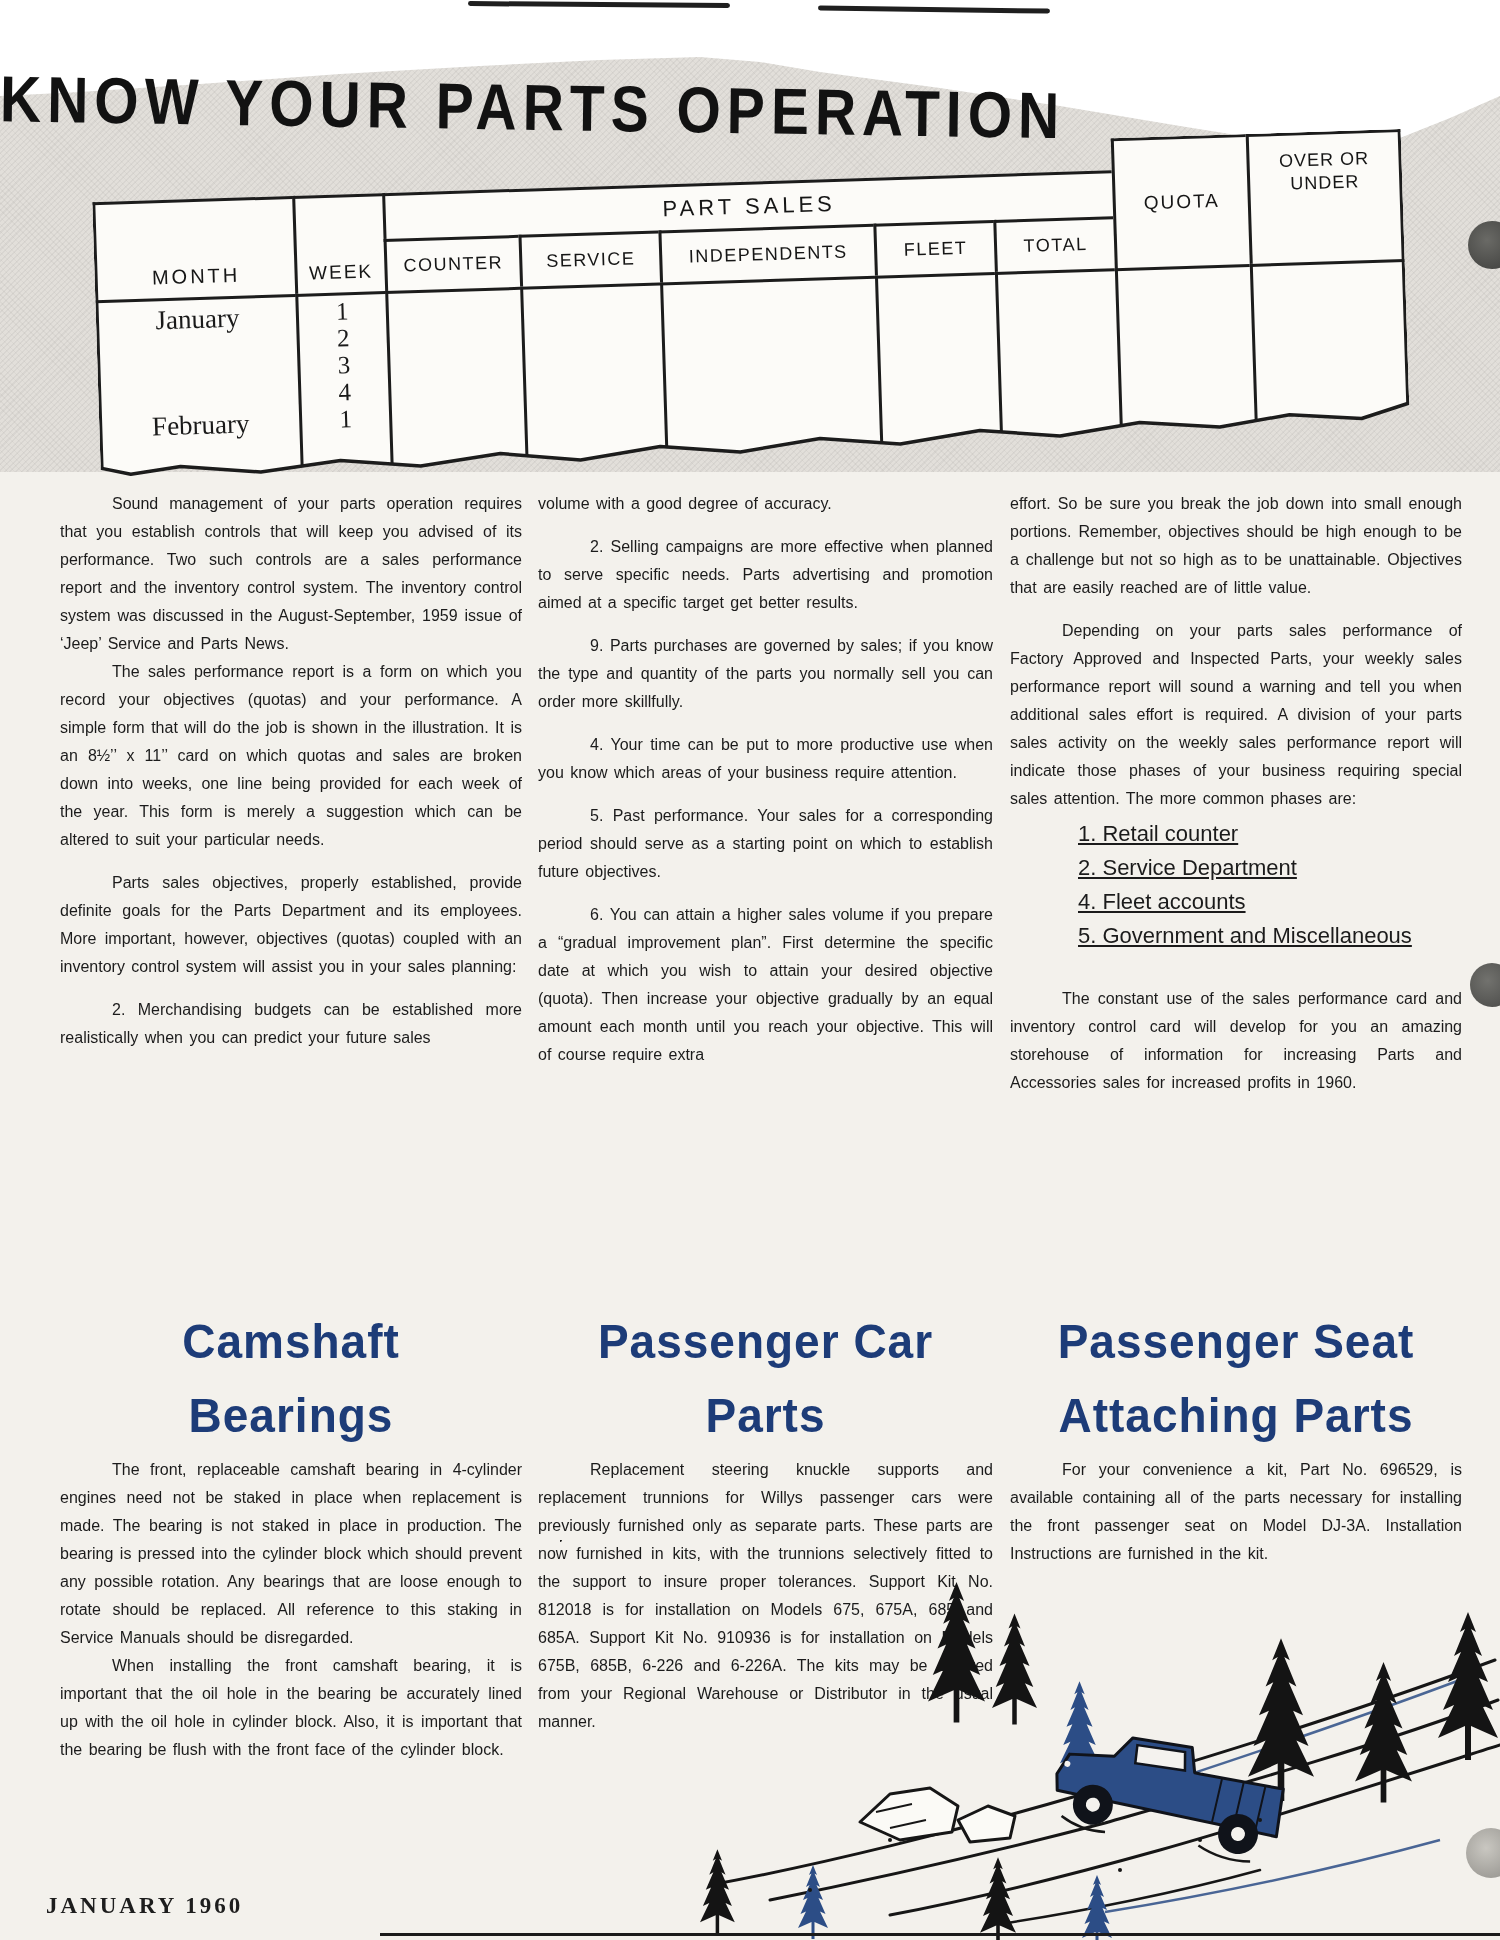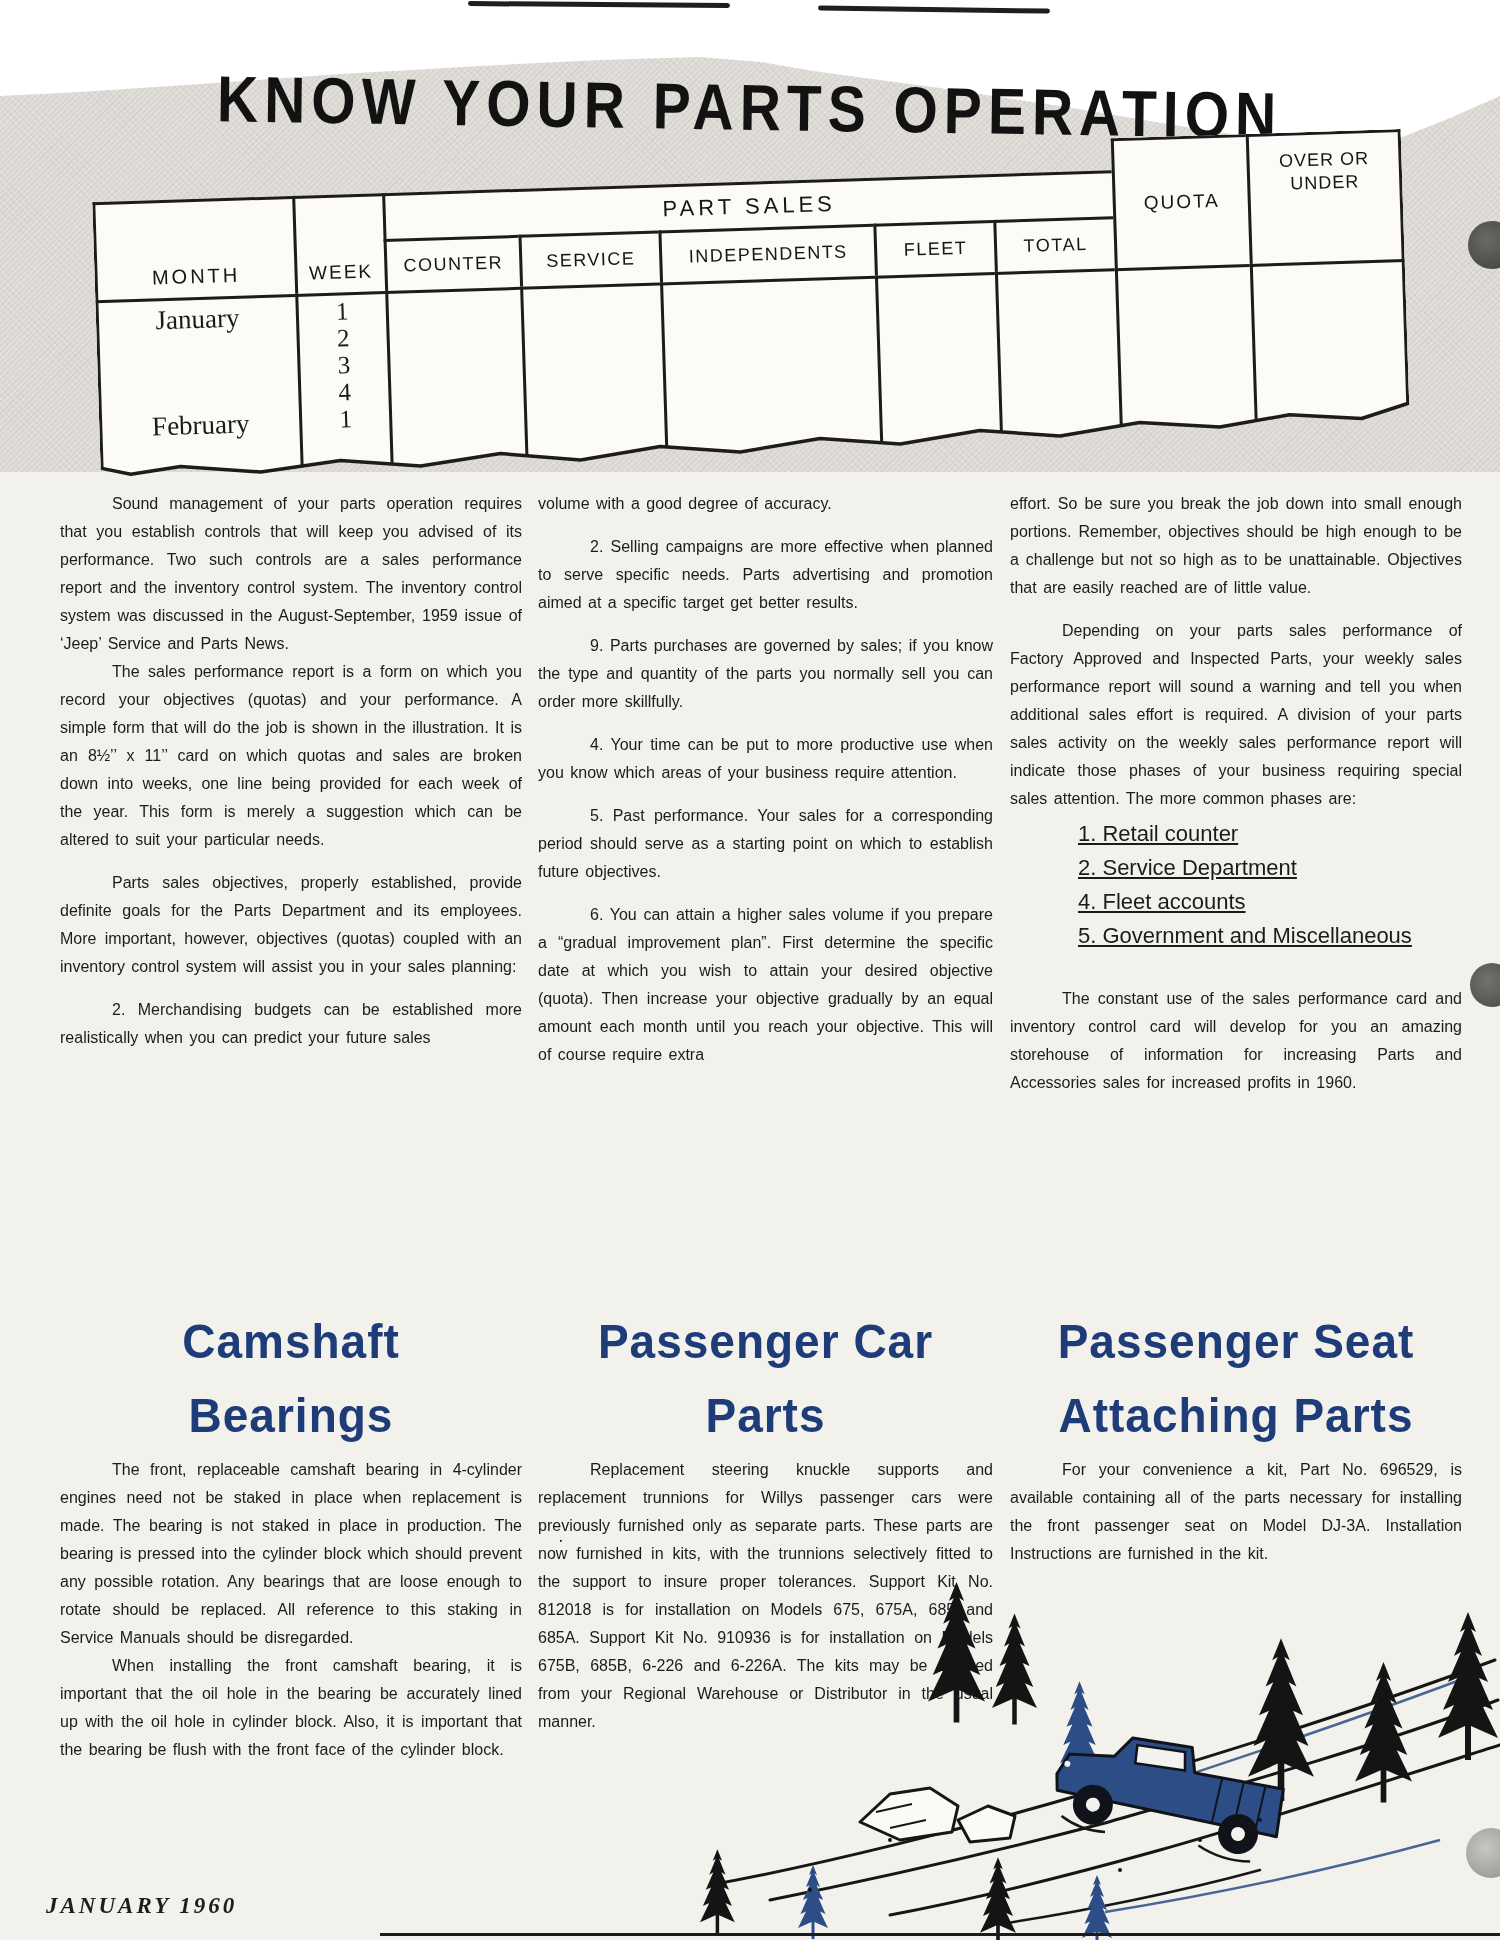--- a/index.html
+++ b/index.html
@@ -11,21 +11,21 @@
                      repeating-linear-gradient(45deg,rgba(0,0,0,.03) 0 1px,transparent 1px 5px);}
   
   .torn-top{position:absolute;left:0;top:0;width:1500px;height:170px;background:#ffffff;
     clip-path:polygon(0 0,1500px 0,1500px 96px,1450px 118px,1370px 150px,1280px 142px,1180px 126px,
       1060px 106px,940px 88px,820px 72px,760px 62px,700px 57px,600px 60px,480px 66px,340px 74px,
       200px 84px,80px 92px,0 96px);}
   .scan-dash{position:absolute;height:5px;background:#1f1f1f;border-radius:3px;}
   .bottom-edge{position:absolute;left:380px;top:1933px;width:1120px;height:3px;background:#1b1b1b;}
   .punch{position:absolute;border-radius:50%;}
   
-  .headline{position:absolute;left:0;top:74px;width:1500px;text-align:center;}
+  .headline{position:absolute;left:0;top:74px;width:1500px;}
   .headline span{display:inline-block;font-weight:700;font-size:57px;letter-spacing:6px;color:#121212;
     transform:scaleY(1.14) rotate(0.8deg);white-space:nowrap;}
   
   .card-tilt{position:absolute;left:100px;top:166px;width:1310px;height:312px;
     transform:rotate(-1.8deg);transform-origin:10% 90%;}
   .sales-card{position:absolute;left:0;top:0;display:grid;width:1310px;
     grid-template-columns:200px 90px 135px 140px 215px 120px 120px 135px 155px;
     grid-template-rows:32px 46px 52px 178px;
     clip-path:polygon(0 0,1310px 0,1310px 274px,1262px 288px,1190px 282px,1120px 292px,1040px 285px,
       960px 296px,880px 288px,800px 299px,720px 291px,640px 302px,560px 294px,480px 305px,400px 296px,
@@ -62,21 +62,21 @@
   .phase-list{margin:4px 0 32px;padding-left:68px;text-decoration:underline;}
   .phase-item{font-size:22px;line-height:34px;}
   
   .sections{position:absolute;left:0;top:1316px;width:1500px;}
   .sec-head{position:absolute;top:0;text-align:center;color:#1d3c78;font-weight:700;}
   .sec-head .l1,.sec-head .l2{display:block;font-size:46px;letter-spacing:1px;line-height:50px;
     transform:scaleY(1.05);}
   .sec-head .l2{margin-top:24px;}
   .sec-body{position:absolute;top:140px;}
   .footer{position:absolute;left:46px;top:1893px;font-family:"Liberation Serif",serif;
-    font-weight:700;font-size:23px;letter-spacing:3px;color:#1d1d1d;font-style:italic;}
+    font-weight:700;font-size:23px;letter-spacing:3px;color:#1d1d1d;}
   .illo{position:absolute;left:560px;top:1540px;}
 </style>
 </head>
 <body>
 
 <div class="page">
 
   <div class="banner"></div>
   <div class="torn-top"></div>
   <div class="scan-dash" style="left:468px;top:2px;width:262px;transform:rotate(.4deg);"></div>

